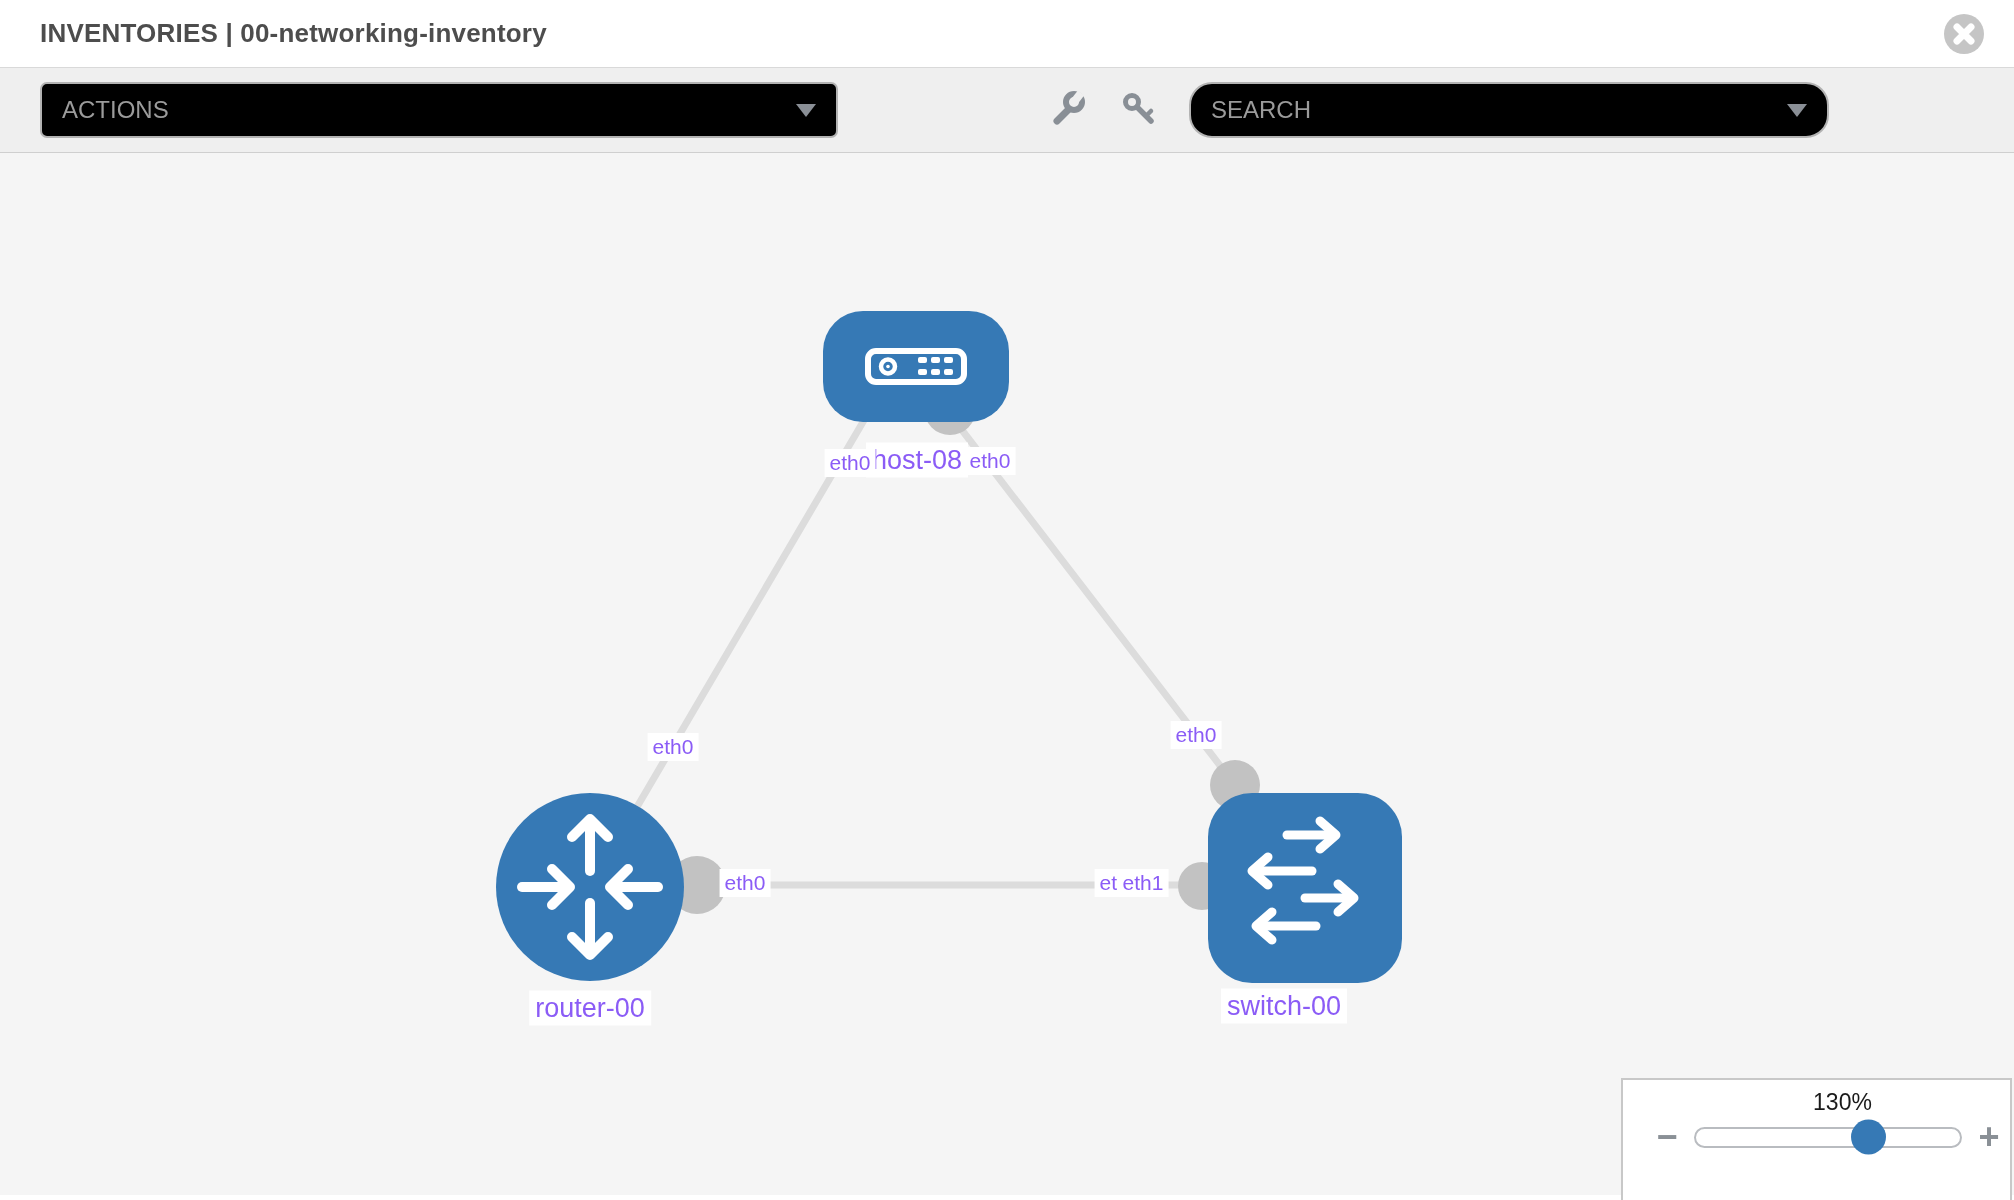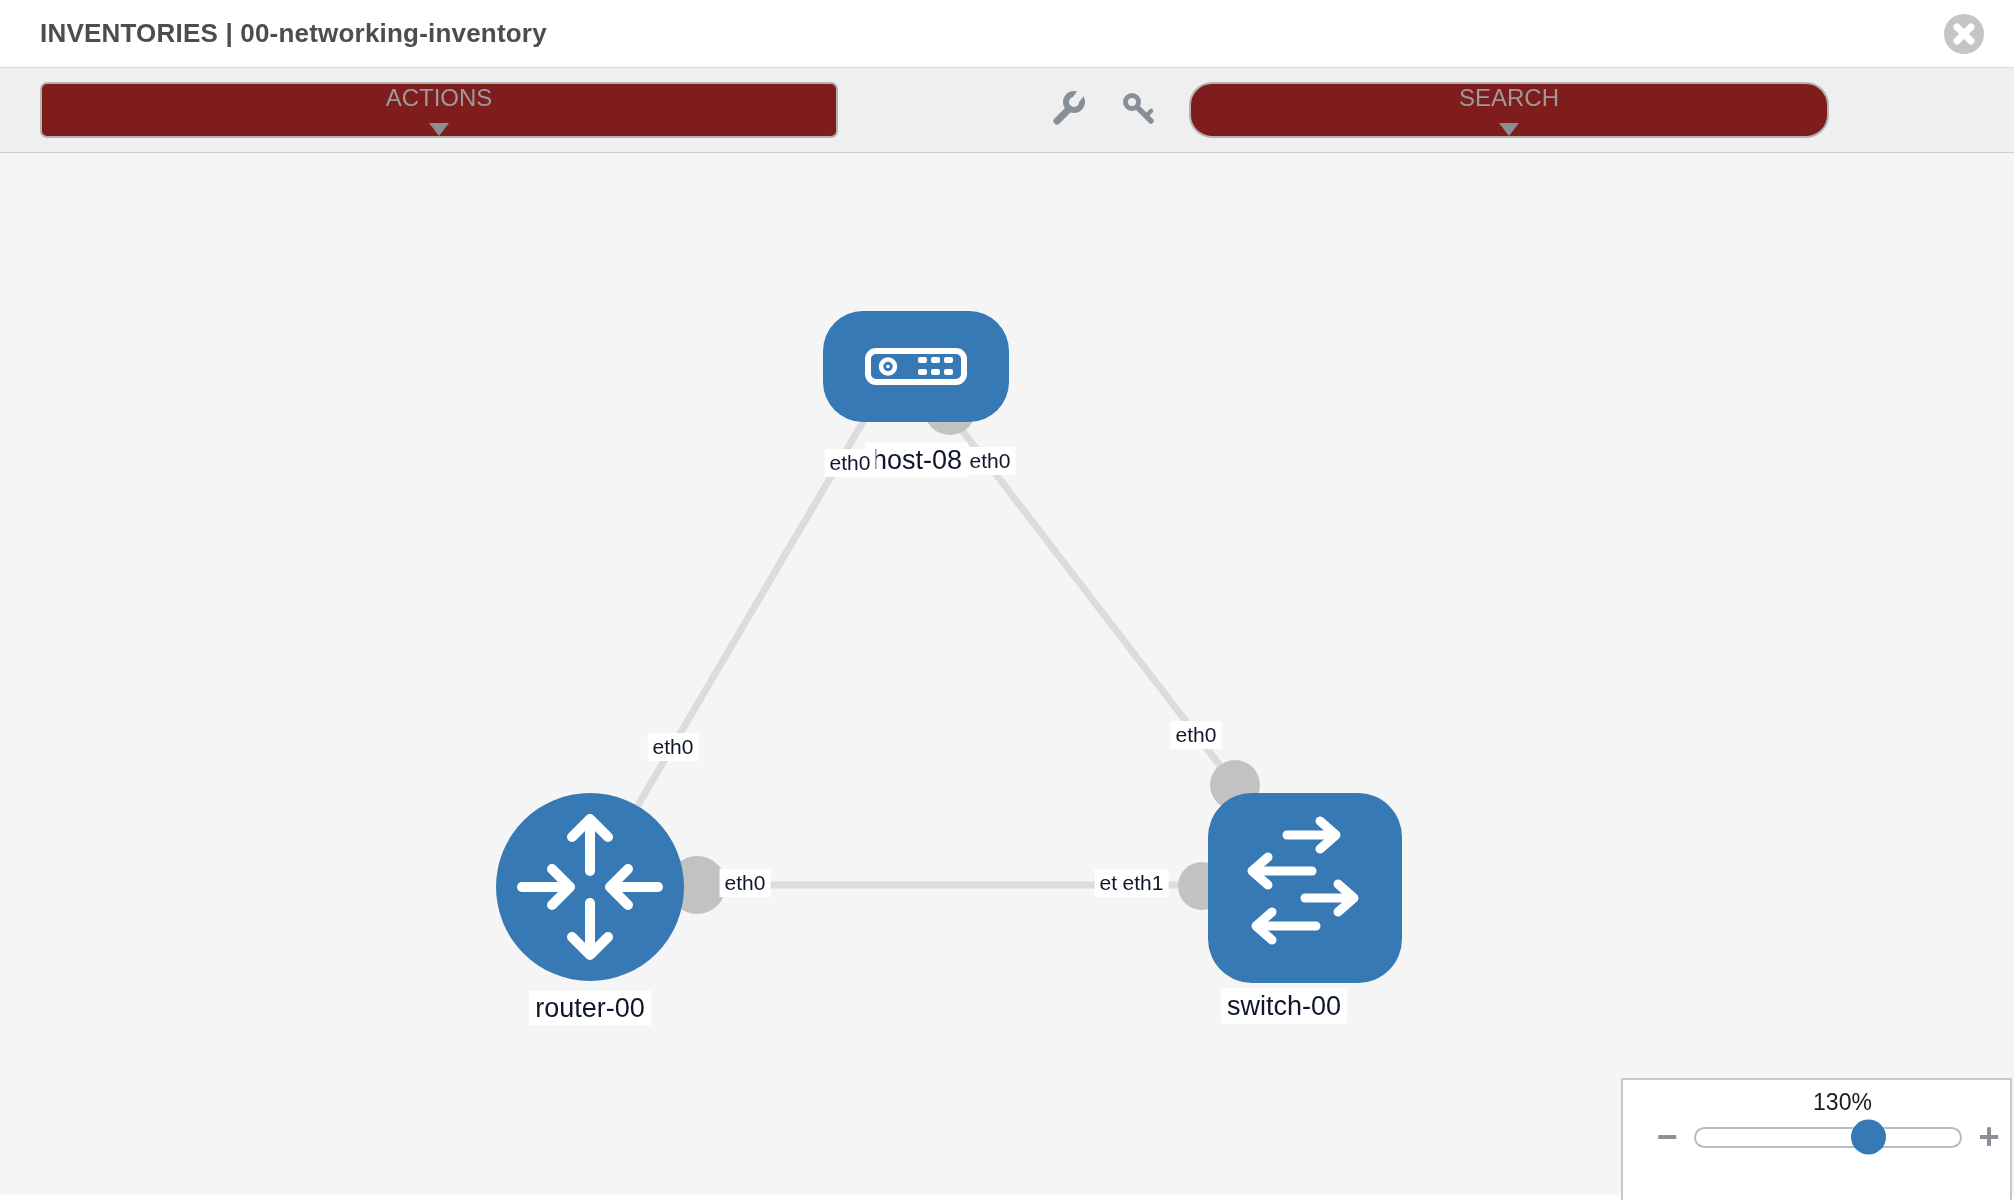--- a/index.html
+++ b/index.html
@@ -6,34 +6,34 @@
   html,body { width:2014px; height:1200px; font-family:"Liberation Sans", sans-serif; }
   .screen { position:relative; width:2014px; height:1200px; background:#ffffff; overflow:hidden; }
 
   
   .header { height:68px; display:flex; align-items:center; padding:0 30px 0 40px; background:#ffffff; border-bottom:1px solid #d9d9d9; }
   .title { font-size:26px; font-weight:bold; color:#4d4d4d; letter-spacing:.2px; }
   .close-btn { margin-left:auto; width:40px; height:40px; cursor:pointer; }
 
   
   .toolbar { height:85px; background:#efefef; border-bottom:1px solid #cfcfcf; display:flex; align-items:center; padding-left:40px; }
-  .select-box { height:56px; background:#7f1d1d; border:2px solid #b3b3b3; border-radius:7px; display:flex; align-items:center; justify-content:space-between; padding:0 20px; cursor:pointer;flex-direction:column; }
+  .select-box { height:56px; background:#000000; border:2px solid #b3b3b3; border-radius:7px; display:flex; align-items:center; justify-content:space-between; padding:0 20px; cursor:pointer; }
   .select-box .ph { font-size:24px; color:#9b9b9b; }
   .caret { width:0; height:0; border-left:10px solid transparent; border-right:10px solid transparent; border-top:13px solid #8a8f96; }
   .actions-box { width:798px; }
   .search-box { width:640px; margin-left:33px;border-radius:23px; }
   .tool-icon { width:36px; height:36px; cursor:pointer; }
   .wrench-wrap { margin-left:212px; }
   .key-wrap { margin-left:34px; }
 
   
   .canvas { position:relative; width:2014px; height:1042px; background:#f5f5f5; }
   .graph-svg { position:absolute; left:0; top:0; }
 
-  .nlabel { position:absolute; transform:translate(-50%,-50%); background:#ffffff; color:#0f172a; white-space:nowrap; }
+  .nlabel { position:absolute; transform:translate(-50%,-50%); background:#ffffff; color:#8b5cf6; white-space:nowrap; }
   .node-name { font-size:27px; padding:2px 6px; }
   .port-name { font-size:21px; padding:2px 5px; }
 
   
   .zoom-panel { position:absolute; left:1621px; top:925px; width:391px; height:130px; background:#ffffff; border:2px solid #c8c8c8; }
   .zoom-level { padding-left:18px; padding-top:9px; text-align:center; font-size:23px; color:#1a1a1a;margin-left:34px; }
   .zoom-row { display:flex; align-items:center; margin-top:6px; padding-left:27px; }
   .zoom-minus,.zoom-plus { font-size:36px; font-weight:bold; color:#8a9096; line-height:30px; cursor:pointer; width:34px; text-align:center; }
   .zoom-track { position:relative; width:268px; height:21px; border:2px solid #b9bcc0; border-radius:11px; background:#ffffff; margin:0 10px; cursor:pointer; }
   .zoom-knob { position:absolute; left:155px; top:50%; transform:translateY(-50%); width:35px; height:35px; border-radius:50%; background:#3679b5; cursor:pointer; }

